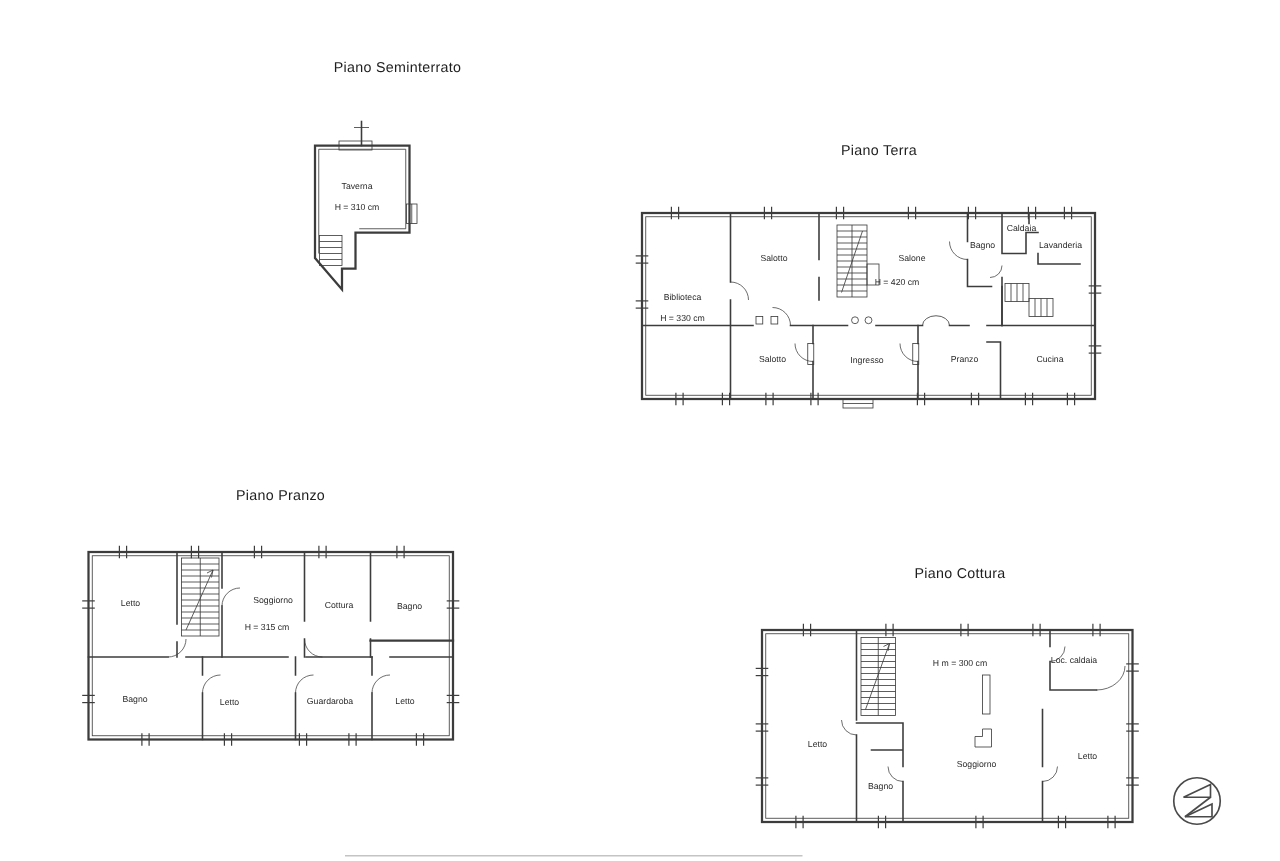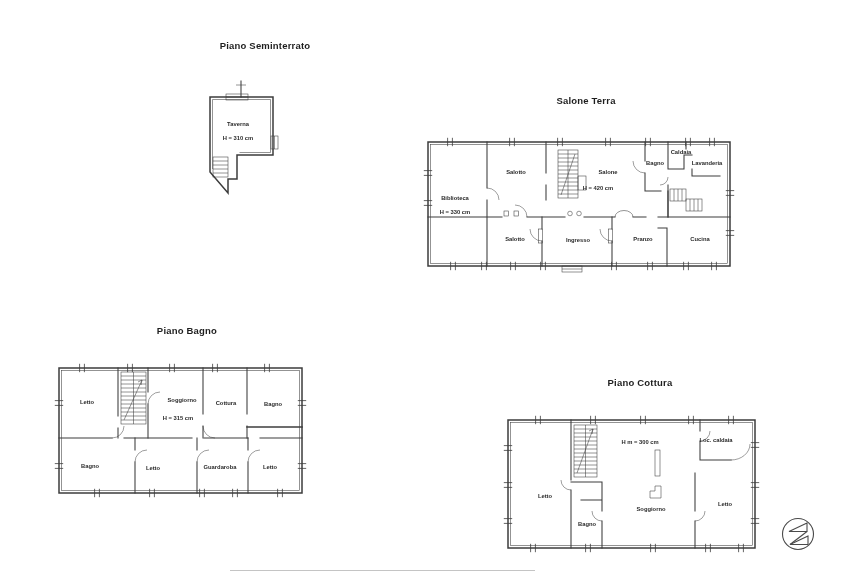--- a/index.html
+++ b/index.html
@@ -1,17 +1,17 @@
 <!DOCTYPE html>
 <html><head>
 <meta charset="utf-8">
 <style>
   html,body{margin:0;padding:0;background:#ffffff;}
   .canvas{position:relative;width:853px;height:574px;background:#ffffff;overflow:hidden;
-          font-family:"Liberation Sans",sans-serif;font-weight:bold;}
+          font-family:"Liberation Sans",sans-serif;}
   .plan-title{position:absolute;width:140px;text-align:center;font-size:9.5px;color:#1e1e1e;
               letter-spacing:.2px;}
   svg.plan{position:absolute;overflow:visible;}
   .wall{fill:none;stroke:#3c3c3c;stroke-width:1.5;stroke-linecap:square;}
   .w2{fill:none;stroke:#3c3c3c;stroke-width:1.05;stroke-linecap:square;}
   .thin{fill:none;stroke:#3c3c3c;stroke-width:0.55;}
   .arc{fill:none;stroke:#3c3c3c;stroke-width:0.5;}
   .lbl{font-family:"Liberation Sans",sans-serif;font-size:5.8px;fill:#2a2a2a;text-anchor:middle;}
   .logo{fill:none;stroke:#4a4a4a;stroke-width:1.1;}
   .scanline{position:absolute;background:#c4c4c4;}
@@ -51,21 +51,21 @@
       <rect class="thin" x="13" y="79" width="15" height="20"></rect>
       <line class="thin" x1="13" y1="83" x2="28" y2="83"></line>
       <line class="thin" x1="13" y1="87" x2="28" y2="87"></line>
       <line class="thin" x1="13" y1="91" x2="28" y2="91"></line>
       <line class="thin" x1="13" y1="95" x2="28" y2="95"></line>
     </g>
     <text class="lbl" x="38" y="48">Taverna</text>
     <text class="lbl" x="38" y="62">H = 310 cm</text>
   </svg>
 
-  <div class="plan-title" style="left:516px;top:95px;">Salone Terra</div>
+  <div class="plan-title" style="left:516px;top:95px;">Piano Terra</div>
 
   <svg class="plan" style="left:418px;top:133px;" width="325" height="145" viewBox="0 0 325 145">
     <g>
       <rect class="wall" x="10" y="9" width="302" height="124"></rect>
       <rect class="thin" x="12.5" y="11.5" width="297" height="119"></rect>
 
       <path class="w2" d="M69,9 V55 M69,67 V133"></path>
 
       <path class="w2" d="M128,9 V40 M128,52 V67"></path>
 
@@ -137,21 +137,21 @@
     <text class="lbl" x="180" y="57">H = 420 cm</text>
     <text class="lbl" x="237" y="32">Bagno</text>
     <text class="lbl" x="263" y="21">Caldaia</text>
     <text class="lbl" x="289" y="32">Lavanderia</text>
     <text class="lbl" x="97" y="108">Salotto</text>
     <text class="lbl" x="160" y="109">Ingresso</text>
     <text class="lbl" x="225" y="108">Pranzo</text>
     <text class="lbl" x="282" y="108">Cucina</text>
   </svg>
 
-  <div class="plan-title" style="left:117px;top:325px;">Piano Bagno</div>
+  <div class="plan-title" style="left:117px;top:325px;">Piano Pranzo</div>
 
   <svg class="plan" style="left:52px;top:358px;" width="260" height="150" viewBox="0 0 260 150">
     <g>
       <rect class="wall" x="7" y="10" width="243" height="125"></rect>
       <rect class="thin" x="9.5" y="12.5" width="238" height="120"></rect>
       <path class="w2" d="M66,10 V58 M66,70 V80"></path>
       <path class="w2" d="M96,10 V34 M96,46 V80"></path>
       <path class="w2" d="M151,10 V56 M151,68 V80"></path>
       <path class="w2" d="M195,10 V56 M195,68 V80"></path>
       <path class="wall" d="M195,69 H250"></path>

